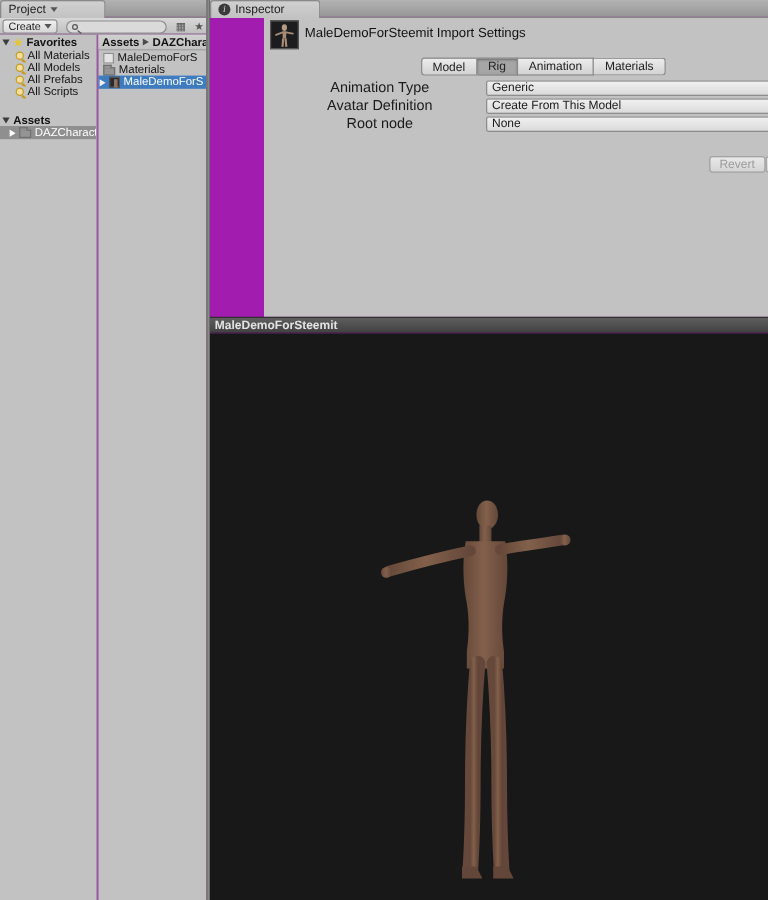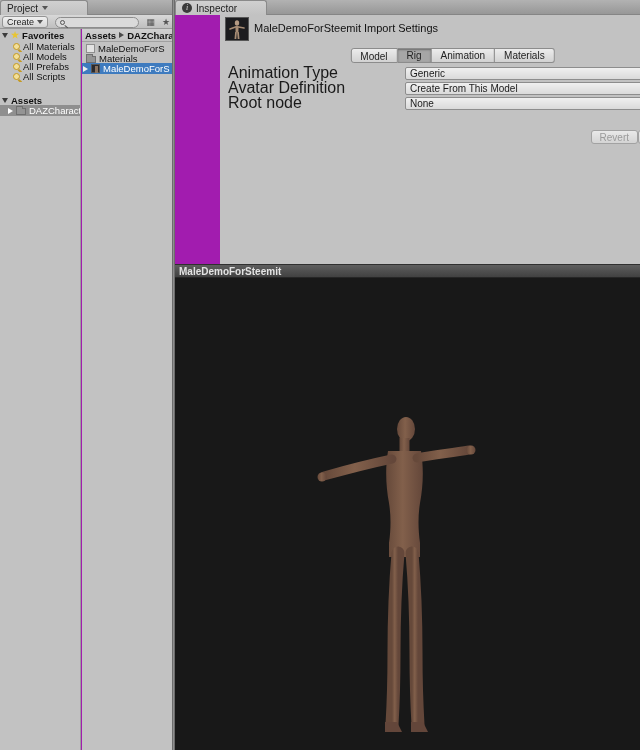--- a/index.html
+++ b/index.html
@@ -93,21 +93,21 @@
     border:1px solid #8f8f8f; border-radius:3px; color:#222; }
   .itab-group { position:absolute; top:33px; left:50%; transform:translateX(-50%);
     display:flex; height:15px; }
   .itab { height:15px; display:flex; align-items:center; padding:0 9px; font-size:10px;
     color:#222; background:linear-gradient(#ececec,#d2d2d2); border:1px solid #8c8c8c;
     border-left:none; }
   .itab:first-child { border-left:1px solid #8c8c8c; border-radius:3px 0 0 3px;align-items:flex-end; }
   .itab:last-child { border-radius:0 3px 3px 0; }
   .itab.active { background:#a6a6a6; box-shadow:inset 0 1px 2px rgba(0,0,0,.35); }
   .frow { position:absolute; left:8px; right:7px; height:14px; display:flex; align-items:center; }
-  .flabel { width:177px; font-size:16px; color:#1a1a1a; flex:none; }
+  .flabel { width:177px; font-size:12px; color:#1a1a1a; flex:none;text-align:center; }
   .dropdown { flex:1; height:13px; background:linear-gradient(#f0f0f0,#dadada);
     border:1px solid #8d8d8d; border-radius:2px; display:flex; align-items:flex-end;
     padding:0 4px; font-size:10px; color:#1a1a1a; position:relative; }
   .dd-caret { position:absolute; right:4px; top:4px; width:0; height:0;
     border-left:3px solid transparent; border-right:3px solid transparent;
     border-top:4px solid #545454; }
   .checkbox { width:12px; height:12px; background:linear-gradient(#f5f5f5,#e4e4e4);
     border:1px solid #878787; border-radius:2px; }
   .btn-row { position:absolute; top:115px; right:4px; display:flex; gap:0; }
   .u-btn { height:14px; padding:0 8px; display:flex; align-items:center; font-size:10px;

